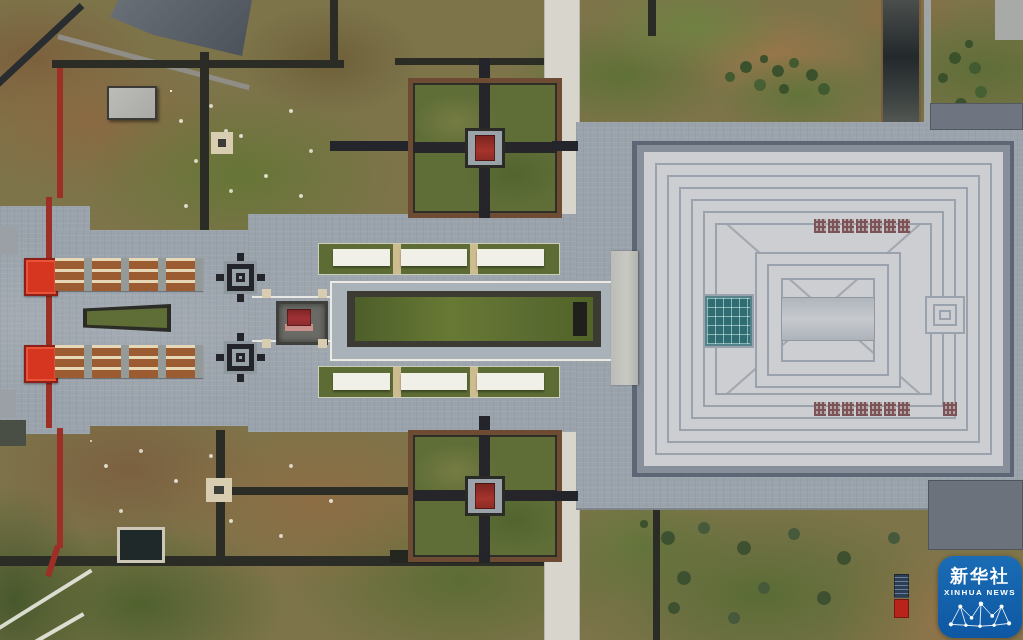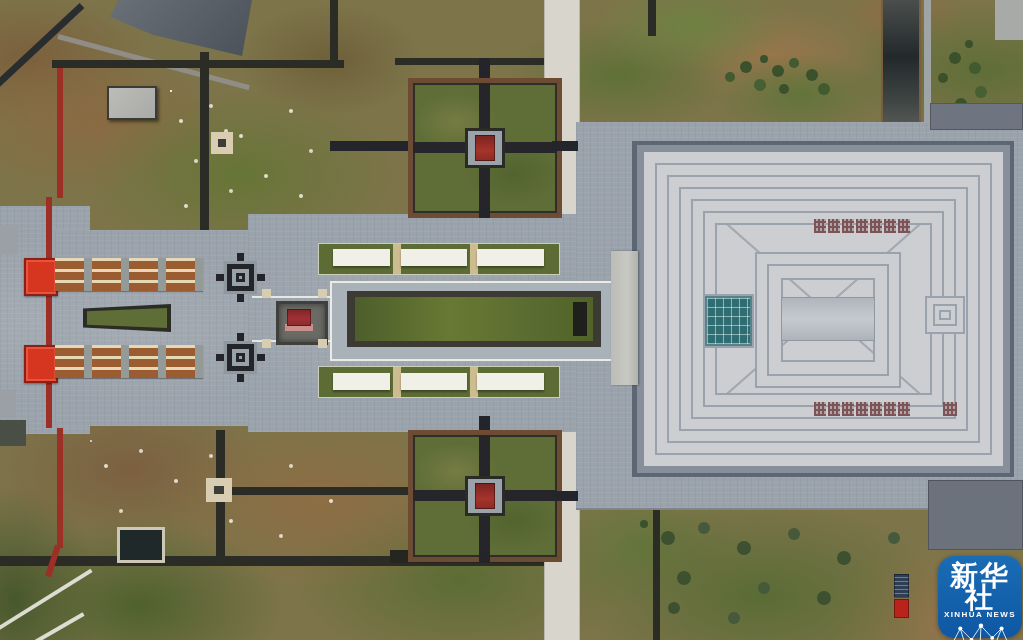--- a/index.html
+++ b/index.html
@@ -94,21 +94,21 @@
   .wline{background:rgba(243,242,236,.85);}
   #smallbldg{background:linear-gradient(135deg,#bcbdb8,#a9aaa5);border:2px solid #3a3a36;box-shadow:2px 2px 3px rgba(0,0,0,.45);}
   #darkpond{background:#20292a;border:3px solid #cdc7b8;}
   .pad{background:#d8cdb0;}
   .padcore{background:#3c3c38;}
   #wetroad{background:linear-gradient(180deg,#4a4e4c,#23292b 45%,#3f4543 80%,#565a55);box-shadow:2px 0 0 #7a5f3e,-2px 0 0 #7a5f3e;}
   
   #badge{left:938px;top:556px;width:84px;height:82px;border-radius:16px;
     background:linear-gradient(180deg,#1a6cb5,#0e57a3);box-shadow:0 1px 5px rgba(0,0,0,.35);
     color:#fff;text-align:center;}
-  #badge .cn{margin-top:9px;font-size:28px;font-weight:bold;letter-spacing:2px;line-height:22px;}
+  #badge .cn{margin-top:9px;font-size:18px;font-weight:bold;letter-spacing:2px;line-height:22px;}
   #badge .en{font-size:8px;font-weight:bold;letter-spacing:1.4px;margin-top:1px;}
   #badge svg{display:block;margin:2px auto 0;}
 </style>
 </head>
 <body>
 
 <div id="stage">
 
   <div id="terrain" class="abs"></div>
 

